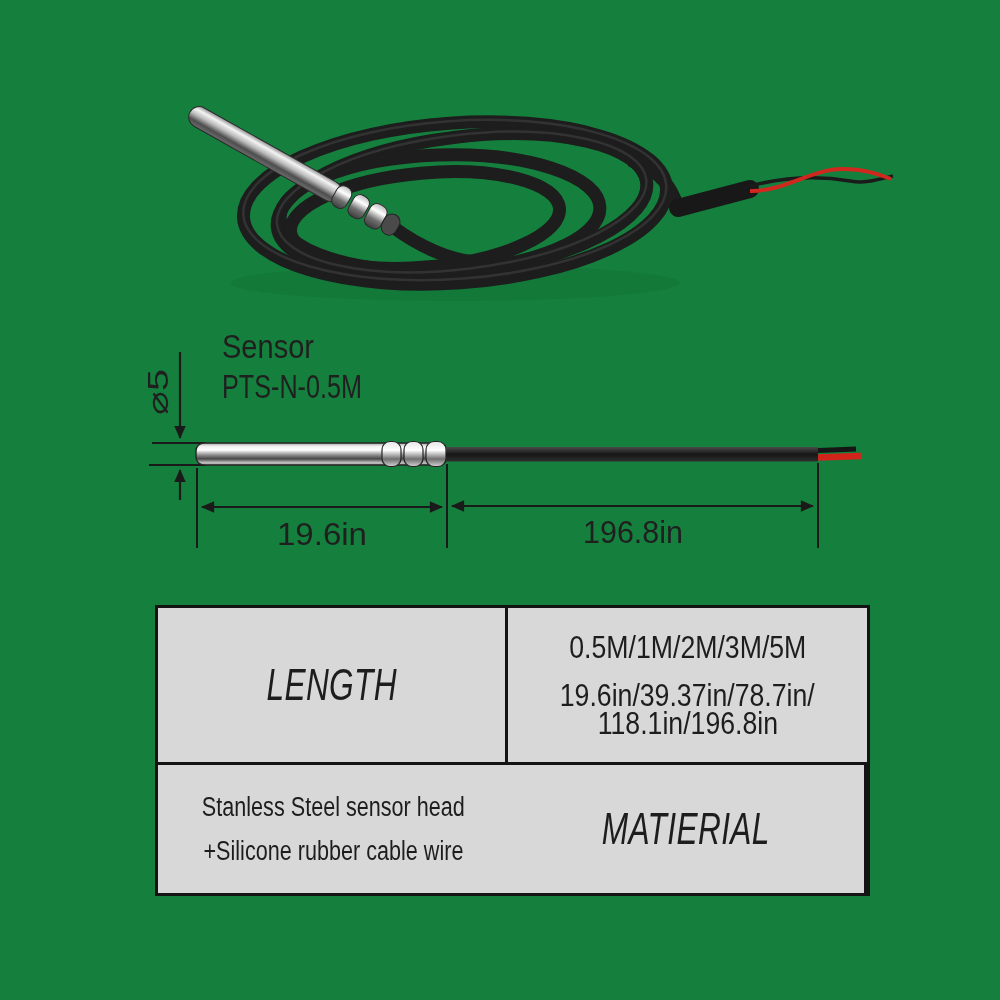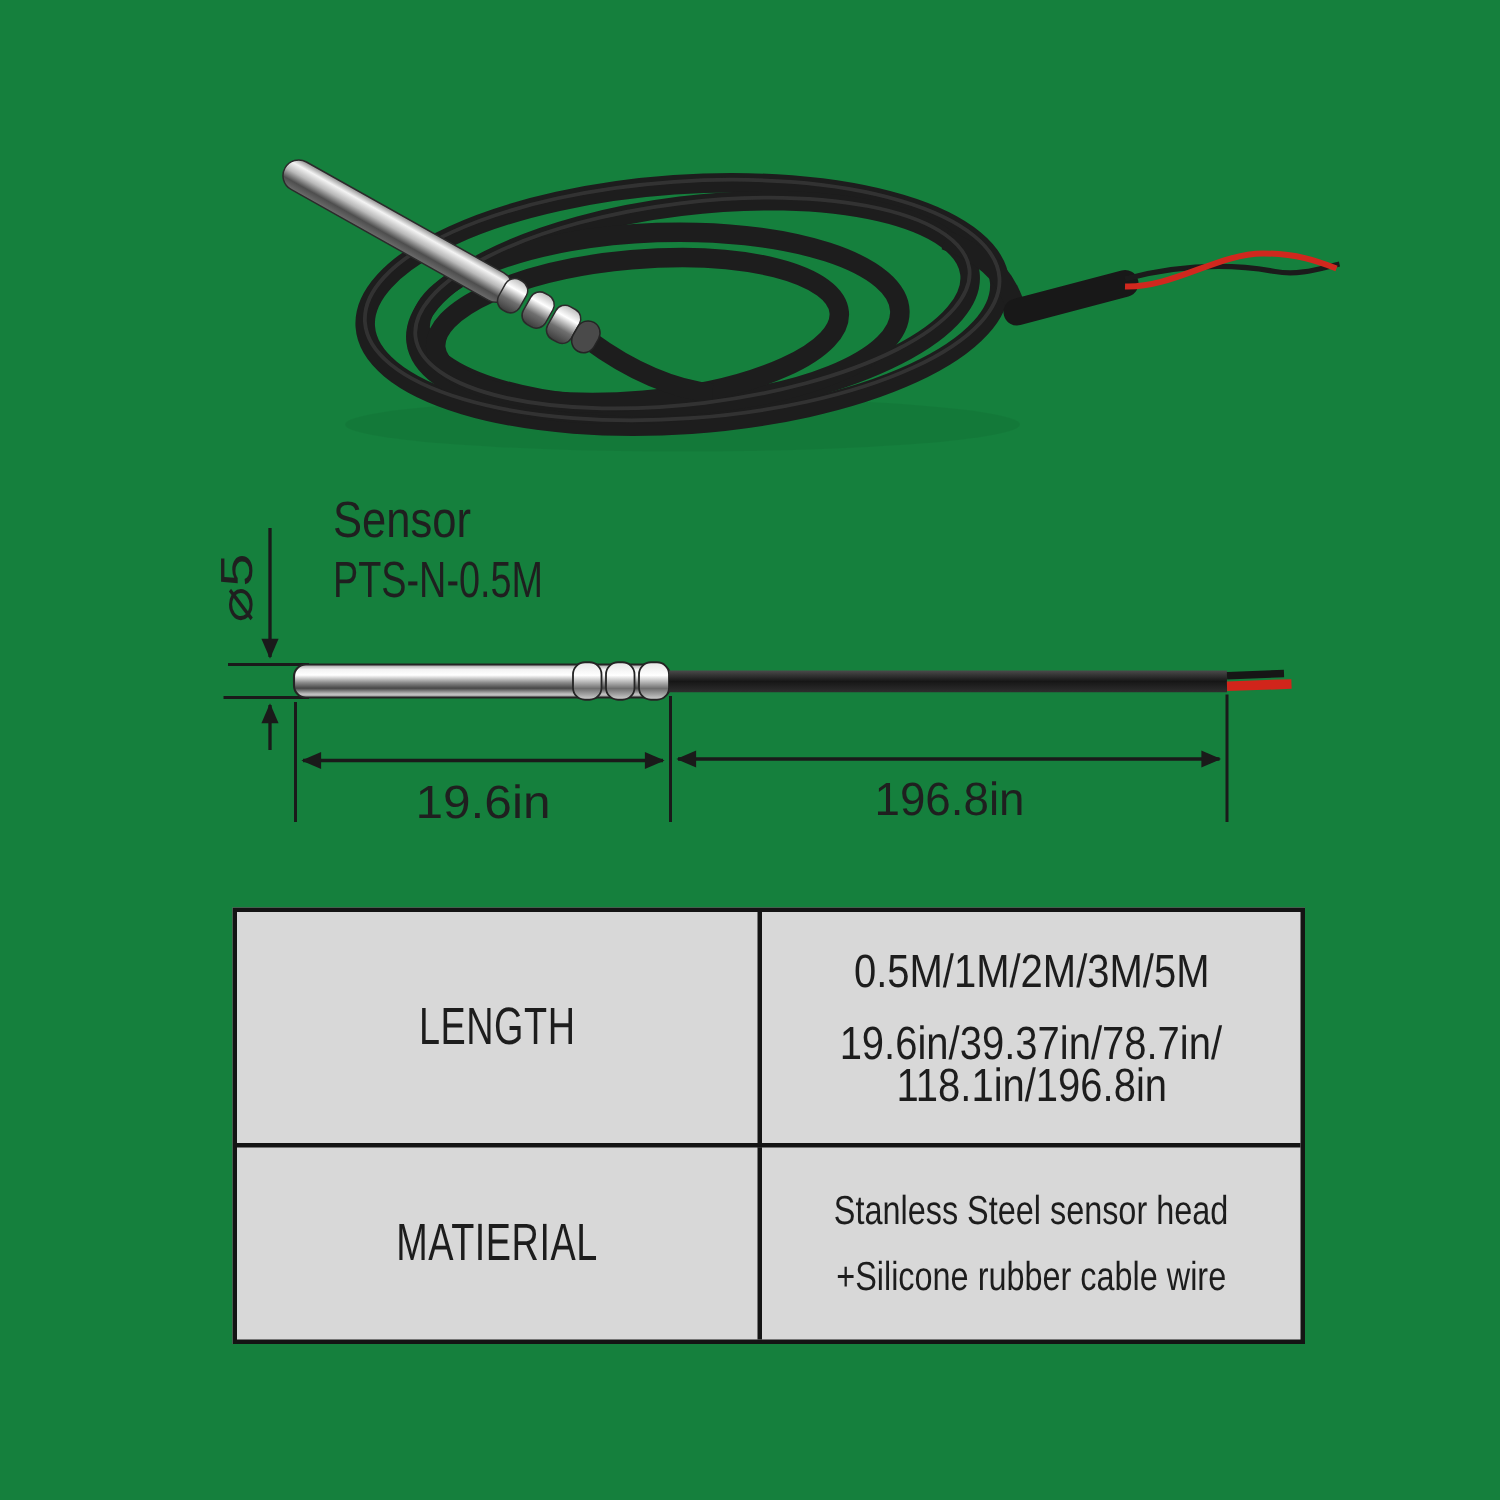--- a/index.html
+++ b/index.html
@@ -15,21 +15,21 @@
   .ext-line{stroke:#1a1a1a;stroke-width:2;fill:none;}
 
   .spec-table{
     position:absolute;left:155px;top:605px;width:715px;height:291px;
     display:grid;grid-template-columns:350px 1fr;grid-template-rows:157px 1fr;
     background:#d8d8d8;border:3px solid #141414;box-sizing:border-box;
   }
   .cell{display:flex;align-items:center;justify-content:center;overflow:hidden;}
   .cell.col1{border-right:3px solid #141414;}
   .cell.row1{border-bottom:3px solid #141414;}
-  .label-cell{font-size:35px;letter-spacing:0.5px;}
+  .label-cell{font-size:44px;letter-spacing:0.5px;font-style:italic;}
   .label-cell span{display:inline-block;transform:scaleX(0.72);white-space:nowrap;}
   .value-cell{flex-direction:column;text-align:left;}
   .value-cell .vline{display:inline-block;transform:scaleX(0.86);white-space:nowrap;}
   .len-line1{font-size:31px;line-height:30px;margin-bottom:19px;}
   .len-line2,.len-line3{font-size:31px;line-height:28px;}
   .mat-line{font-size:27px;line-height:28px;}
   .mat-line + .mat-line{margin-top:16px;}
   .value-cell .mat-line{transform:scaleX(0.80);}
 </style>
 </head>
@@ -158,23 +158,23 @@
     <div class="cell col1 row1 label-cell">
       <span>LENGTH</span>
     </div>
 
     <div class="cell row1 value-cell">
       <span class="vline len-line1">0.5M/1M/2M/3M/5M</span>
       <span class="vline len-line2">19.6in/39.37in/78.7in/</span>
       <span class="vline len-line3">118.1in/196.8in</span>
     </div>
 
-    <div class="cell col1 label-cell">
-      <span>MATIERIAL</span>
-    </div>
-
     <div class="cell value-cell">
       <span class="vline mat-line">Stanless Steel sensor head</span>
       <span class="vline mat-line">+Silicone rubber cable wire</span>
+    </div>
+
+    <div class="cell col1 label-cell">
+      <span>MATIERIAL</span>
     </div>
 
   </div>
 </div>
 
 </body></html>

